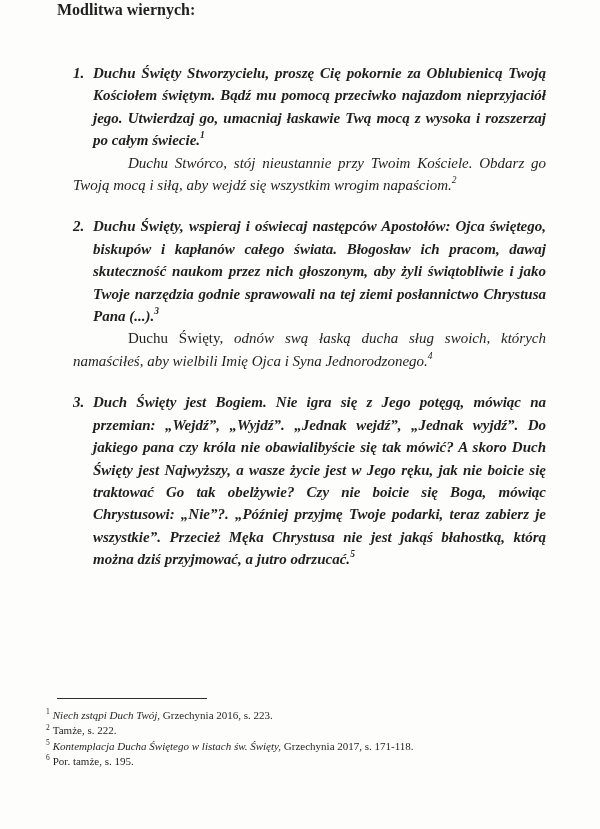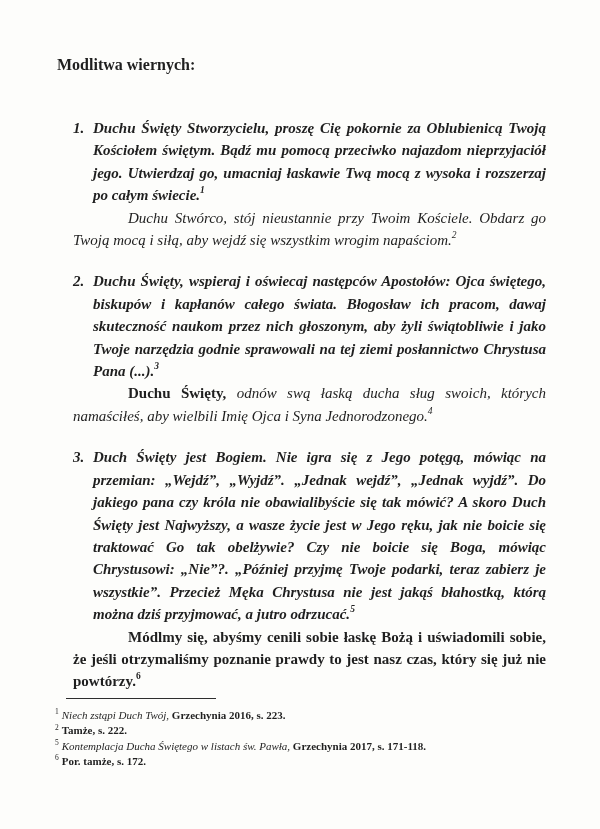--- a/index.html
+++ b/index.html
@@ -5,40 +5,40 @@
   :root { --paper:#fdfdfb; --ink:#1f1f1f; }
   html,body { margin:0; padding:0; }
   body {
     width:600px; height:829px; overflow:hidden;
     background:var(--paper);
     font-family:"Liberation Serif", serif;
     color:var(--ink);
   }
   .page { position:relative; width:600px; height:829px; }
   .title {
-    margin:0 0 0 57px; padding-top:55px;
+    margin:0 0 0 57px; 
     font-size:16px; line-height:20px; font-weight:bold;
   }
   .items { margin:42px 0 0 0; padding:0; list-style:none; }
   .item {
     margin-left:73px; margin-right:54px;
     font-size:15px; line-height:22.4px;
   }
   .item + .item { margin-top:19px; }
   .prayer {
     position:relative; margin-left:20px;
     text-align:justify; text-justify:inter-word;
     font-weight:bold; font-style:italic;
   }
   .num { position:absolute; left:-20px; top:0; }
   .response { text-align:justify; text-justify:inter-word; text-indent:55px; }
   .seg-italic { font-style:italic; font-weight:normal; }
-  .seg-roman  { font-style:normal; font-weight:bold;margin-top:18px; }
+  .seg-roman  { font-style:normal; font-weight:normal;margin-top:18px; }
   .fnref { font-size:9.5px; line-height:0; position:relative; top:-1px; vertical-align:super; }
-  .footer { position:absolute; left:9px; right:0; top:698px; }
+  .footer { position:absolute; left:0; right:0; top:698px; }
   .fn-sep { margin-left:57px; width:150px; height:0; border-top:1.4px solid #2e2e2e; }
   .fn-list { margin-top:9px; }
   .fn {
     margin-left:46px; margin-right:50px;
     font-size:11px; line-height:15.3px;
     text-align:left;
   }
   .fn .fnref { font-size:7.5px; top:0; margin-right:3px; }
 </style>
 </head>
@@ -50,25 +50,24 @@
       <li class="item">
         <div class="prayer"><span class="num">1.</span>Duchu Święty Stworzycielu, proszę Cię pokornie za Oblubienicą Twoją Kościołem świętym. Bądź mu pomocą przeciwko najazdom nieprzyjaciół jego. Utwierdzaj go, umacniaj łaskawie Twą mocą z wysoka i rozszerzaj po całym świecie.<sup class="fnref">1</sup></div>
         <div class="response"><span class="seg-italic">Duchu Stwórco, stój nieustannie przy Twoim Kościele. Obdarz go Twoją mocą i siłą, aby wejdź się wszystkim wrogim napaściom.</span><sup class="fnref seg-italic">2</sup></div>
       </li>
       <li class="item">
         <div class="prayer"><span class="num">2.</span>Duchu Święty, wspieraj i oświecaj następców Apostołów: Ojca świętego, biskupów i kapłanów całego świata. Błogosław ich pracom, dawaj skuteczność naukom przez nich głoszonym, aby żyli świątobliwie i jako Twoje narzędzia godnie sprawowali na tej ziemi posłannictwo Chrystusa Pana (...).<sup class="fnref">3</sup></div>
         <div class="response"><span class="seg-roman">Duchu Święty, </span><span class="seg-italic">odnów swą łaską ducha sług swoich, których namaściłeś, aby wielbili Imię Ojca i Syna Jednorodzonego.</span><sup class="fnref seg-italic">4</sup></div>
       </li>
       <li class="item">
         <div class="prayer"><span class="num">3.</span>Duch Święty jest Bogiem. Nie igra się z Jego potęgą, mówiąc na przemian: „Wejdź”, „Wyjdź”. „Jednak wejdź”, „Jednak wyjdź”. Do jakiego pana czy króla nie obawialibyście się tak mówić? A skoro Duch Święty jest Najwyższy, a wasze życie jest w Jego ręku, jak nie boicie się traktować Go tak obelżywie? Czy nie boicie się Boga, mówiąc Chrystusowi: „Nie”?. „Później przyjmę Twoje podarki, teraz zabierz je wszystkie”. Przecież Męka Chrystusa nie jest jakąś błahostką, którą można dziś przyjmować, a jutro odrzucać.<sup class="fnref">5</sup></div>
-        <div class="response"><span class="seg-roman">Módlmy się, abyśmy cenili sobie łaskę Bożą i uświadomili sobie, że jeśli otrzymaliśmy poznanie prawdy to jest nasz czas, który się już nie powtórzy.</span><sup class="fnref seg-roman">6</sup></div>
       </li>
     </ol>
   <div class="footer">
     <div class="fn-sep"></div>
     <div class="fn-list">
         <div class="fn"><sup class="fnref">1</sup><span class="seg-italic">Niech zstąpi Duch Twój,</span><span class="seg-roman"> Grzechynia 2016, s. 223.</span></div>
         <div class="fn"><sup class="fnref">2</sup><span class="seg-roman">Tamże, s. 222.</span></div>
-        <div class="fn"><sup class="fnref">5</sup><span class="seg-italic">Kontemplacja Ducha Świętego w listach św. Pawła,</span><span class="seg-roman"> Grzechynia 2017, s. 171-118.</span></div>
-        <div class="fn"><sup class="fnref">6</sup><span class="seg-roman">Por. tamże, s. 172.</span></div>
+        <div class="fn"><sup class="fnref">5</sup><span class="seg-italic">Kontemplacja Ducha Świętego w listach św. Święty,</span><span class="seg-roman"> Grzechynia 2017, s. 171-118.</span></div>
+        <div class="fn"><sup class="fnref">6</sup><span class="seg-roman">Por. tamże, s. 195.</span></div>
       </div>
   </div>
 </main>
 
 </body></html>

